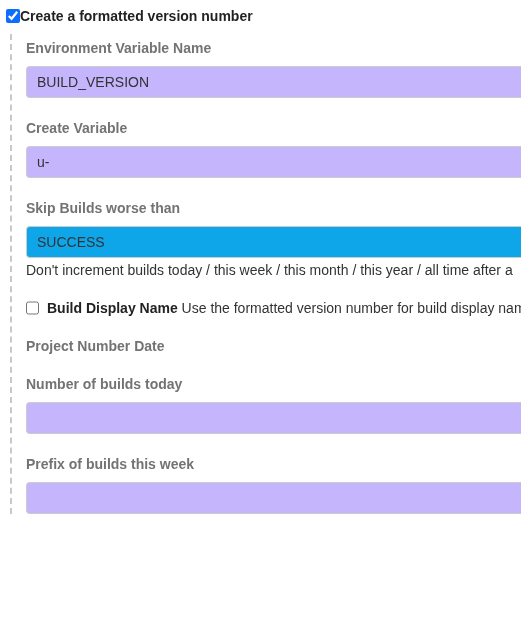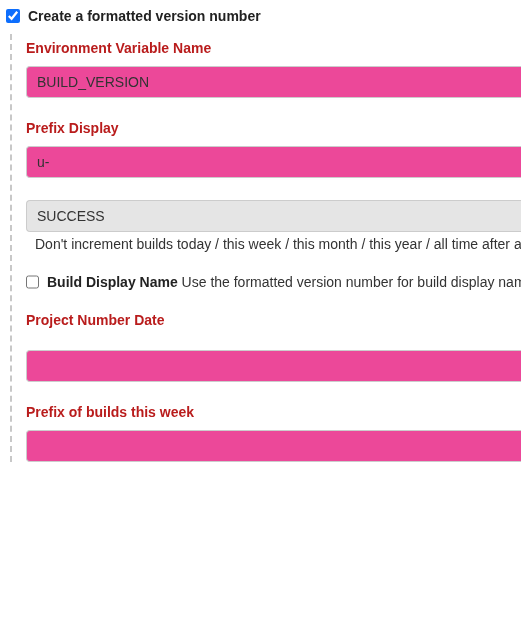--- a/index.html
+++ b/index.html
@@ -11,21 +11,20 @@
     color: #333;
     background: #fff;
   }
   .page {
     width: 521px;
     padding: 8px 0 20px 6px;
   }
   .top-row {
     display: flex;
     align-items: center;
-    gap: 8px;
     margin-bottom: 10px;
   }
   .top-row input[type="checkbox"] {
     width: 14px;
     height: 14px;
     accent-color: #0d6efd;
     margin: 0;
   }
   .top-row .title {
     font-weight: 600;
@@ -35,55 +34,54 @@
     margin-left: 4px;
     border-left: 2px dashed #c8c8c8;
     padding-left: 14px;
     padding-top: 6px;
   }
   .field {
     margin-bottom: 22px;
   }
   .field-label {
     font-weight: 600;
-    color: #b91c1c;
+    color: #737373;
     margin-bottom: 10px;
     font-size: 14px;
   }
   .field-input {
     width: 100%;
     padding: 7px 10px;
     font-size: 14px;
     border: 1px solid #ccc;
     border-top-left-radius: 4px;
     border-bottom-left-radius: 4px;
     border-right: none;
     font-family: inherit;
     color: #333;
-    background: #ec4899;
+    background: #c4b5fd;
   }
   .select-input {
     width: 100%;
     padding: 7px 10px;
     font-size: 14px;
     border: 1px solid #ccc;
     border-top-left-radius: 4px;
     border-bottom-left-radius: 4px;
     border-right: none;
     font-family: inherit;
-    background: #e5e5e5;
+    background: #0ea5e9;
     color: #333;
   }
   .help-text {
     font-size: 14px;
     color: #333;
     margin-top: 4px;
     white-space: nowrap;
     overflow: hidden;
-    margin-left: 9px;
   }
   .inline-check {
     display: flex;
     align-items: center;
     gap: 8px;
     margin-bottom: 22px;
     white-space: nowrap;
     overflow: hidden;
   }
   .inline-check input[type="checkbox"] {
@@ -113,42 +111,44 @@
 
   <div class="dashed-block">
 
     <div class="field">
       <div class="field-label">Environment Variable Name</div>
       <input class="field-input" type="text" value="BUILD_VERSION" style="">
     </div>
 
 
     <div class="field">
-      <div class="field-label">Prefix Display</div>
+      <div class="field-label">Create Variable</div>
       <input class="field-input" type="text" value="u-" style="">
     </div>
 
     <div class="field">
+      <div class="field-label">Skip Builds worse than</div>
       <div class="select-input">SUCCESS</div>
       <div class="help-text">Don't increment builds today / this week / this month / this year / all time after a</div>
     </div>
 
     <div class="inline-check">
       <input type="checkbox" style="">
       <span>
         <span class="check-label">Build Display Name</span>
         <span class="check-desc">Use the formatted version number for build display nam</span>
       </span>
     </div>
 
     <div class="field">
       <div class="field-label">Project Number Date</div>
     </div>
 
     <div class="field">
+      <div class="field-label">Number of builds today</div>
       <input class="field-input" type="text" value="" style="">
     </div>
 
     <div class="field" style="margin-bottom:0;">
       <div class="field-label">Prefix of builds this week</div>
       <input class="field-input" type="text" value="" style="">
     </div>
 
   </div>
 </div>

